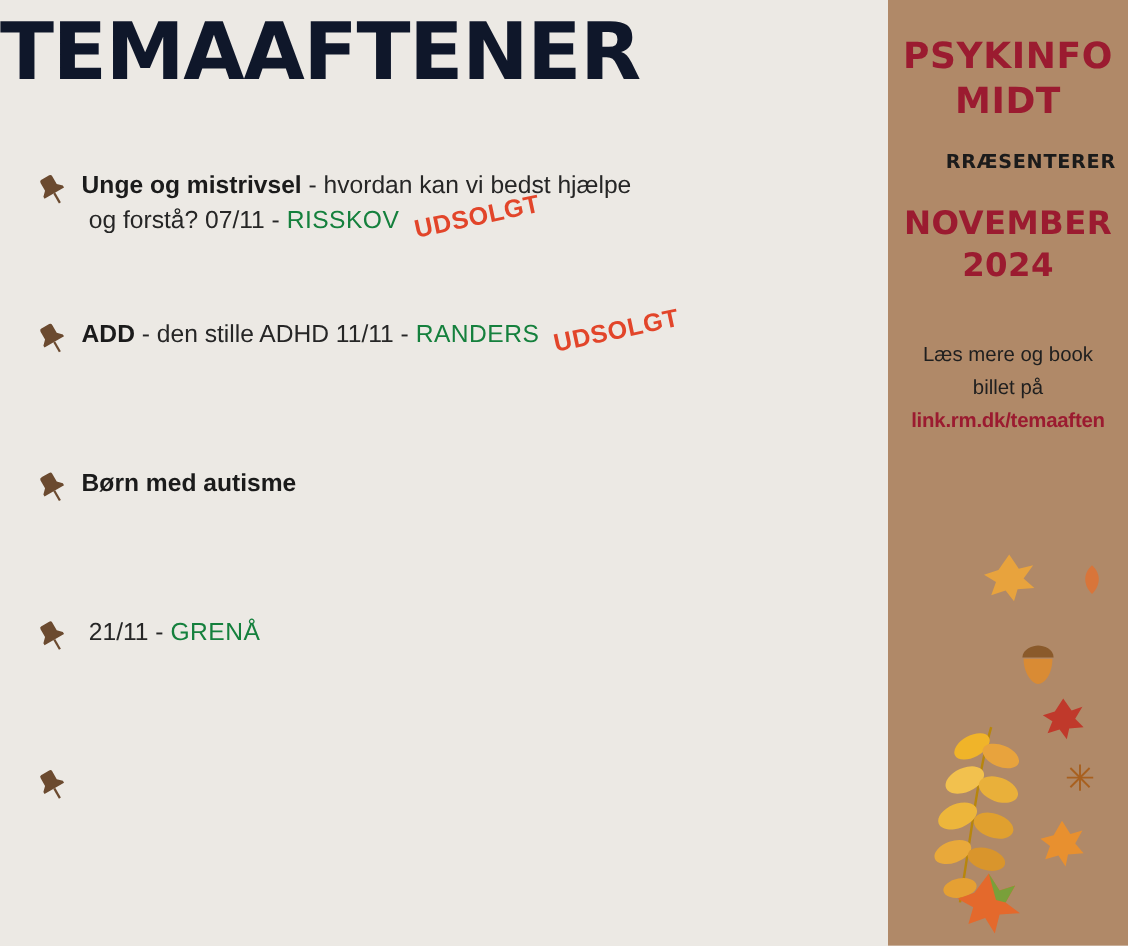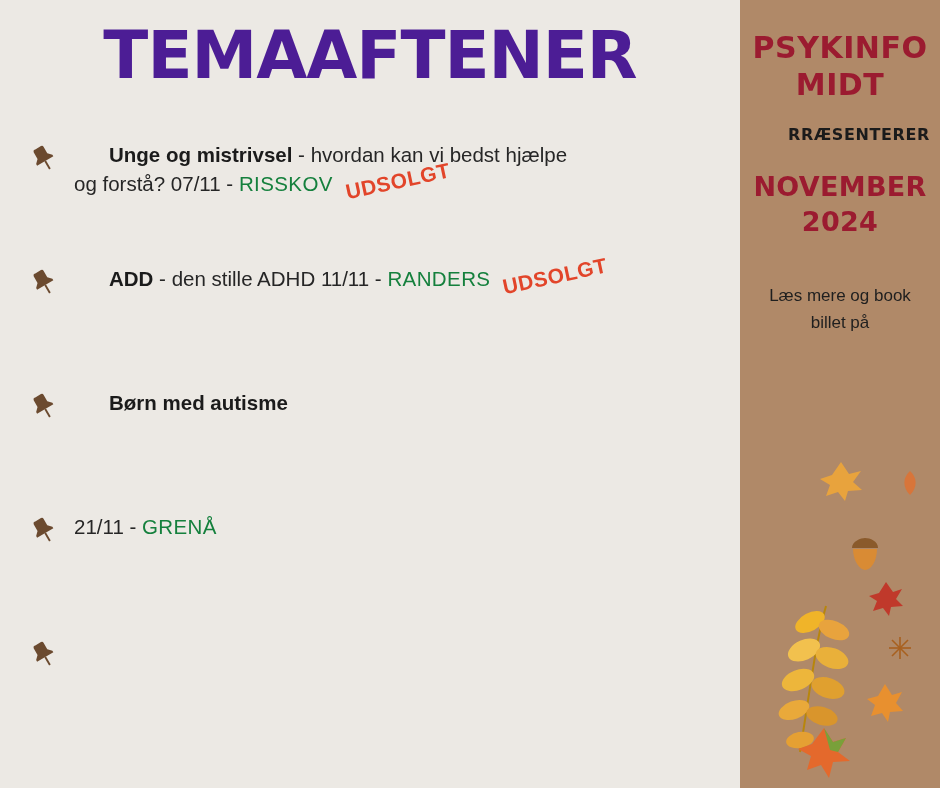--- a/index.html
+++ b/index.html
@@ -24,28 +24,27 @@
   .left {
     position: relative;
     width: 740px;
     height: 788px;
     background: #ece9e4;
     box-sizing: border-box;
   }
   .title {
     position: absolute;
     left: 0;
-    top: 20px;
+    top: 8px;
     width: 740px;
-    text-align: center;
     font-family: "DejaVu Sans", sans-serif;
     font-weight: bold;
     font-size: 66px;
     letter-spacing: -1px;
-    color: #4c1d95;
+    color: #0f172a;
     line-height: 1.1;
   }
   .events {
     position: absolute;
     top: 140px;
     left: 0;
     width: 740px;
   }
   .event {
     position: relative;
@@ -58,21 +57,20 @@
     font-size: 20.5px;
     color: #262626;
     line-height: 1.42;
   }
   .event .line.second {
     padding-left: 6px;
   }
   .strong {
     font-weight: bold;
     color: #1b1b1b;
-    margin-left: 41px;
   }
   .place {
     color: #15803d;
     font-weight: normal;
     letter-spacing: 0.4px;
   }
   .pin {
     position: absolute;
     left: 28px;
     top: 4px;
@@ -249,20 +247,21 @@
     <div class="presents">RRÆSENTERER</div>
 
     <div class="month">
       <div>NOVEMBER</div>
       <div>2024</div>
     </div>
 
     <div class="booking">
       <span>Læs mere og book</span><br>
       <span>billet på</span>
+      <span class="url">link.rm.dk/temaaften</span>
     </div>
 
     <div class="leaves">
       <svg class="leaf" style="left:78px; top:20px;" width="46" height="42" viewBox="0 0 46 42">
         <path d="M23 2 L31 14 L43 11 L35 22 L44 30 L30 31 L27 41 L20 32 L8 36 L12 25 L2 19 L14 15 Z" fill="#e8a33d"></path>
       </svg>
       <svg class="leaf" style="left:160px; top:30px;" width="20" height="26" viewBox="0 0 20 26">
         <path d="M10 1 C17 7 18 17 10 25 C2 17 3 7 10 1 Z" fill="#d8753a"></path>
       </svg>
       <svg class="leaf" style="left:108px; top:96px;" width="34" height="36" viewBox="0 0 34 36">

